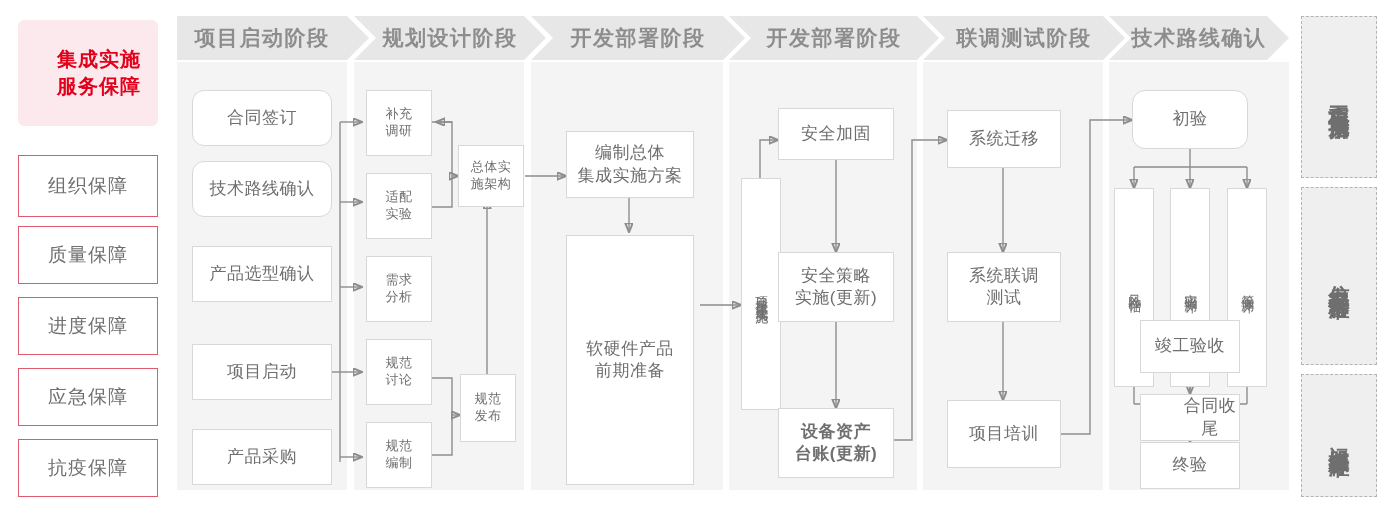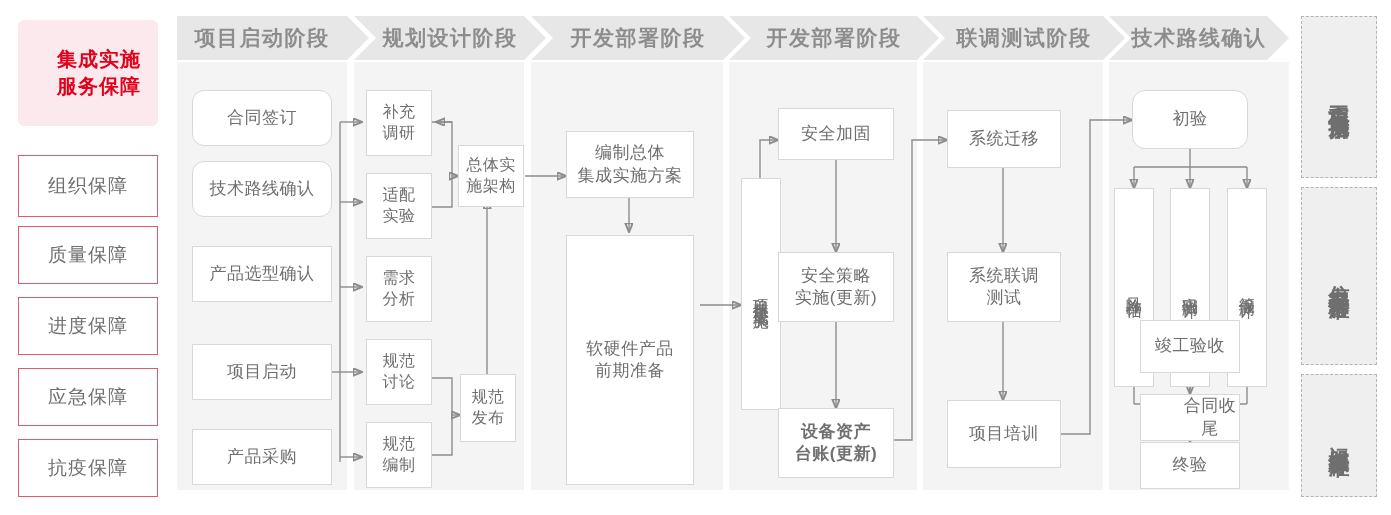--- a/index.html
+++ b/index.html
@@ -46,21 +46,21 @@
   }
 
   
   .node{
     position:absolute;box-sizing:border-box;
     background:#ffffff;border:1px solid #d8d8d8;
     display:flex;align-items:center;justify-content:center;
     text-align:center;font-size:17px;color:#6f6f6f;
     line-height:1.3;letter-spacing:0.5px;
   }
-  .node.small{font-size:16px;}
+  .node.small{font-size:13px;}
   .node.vert{
     writing-mode:vertical-rl;text-orientation:upright;
     letter-spacing:2px;line-height:1.1;
   }
 
   
   .std{
     position:absolute;box-sizing:border-box;
     background:#efefef;border:1.5px dashed #b4b4b4;
     display:flex;align-items:center;justify-content:center;

